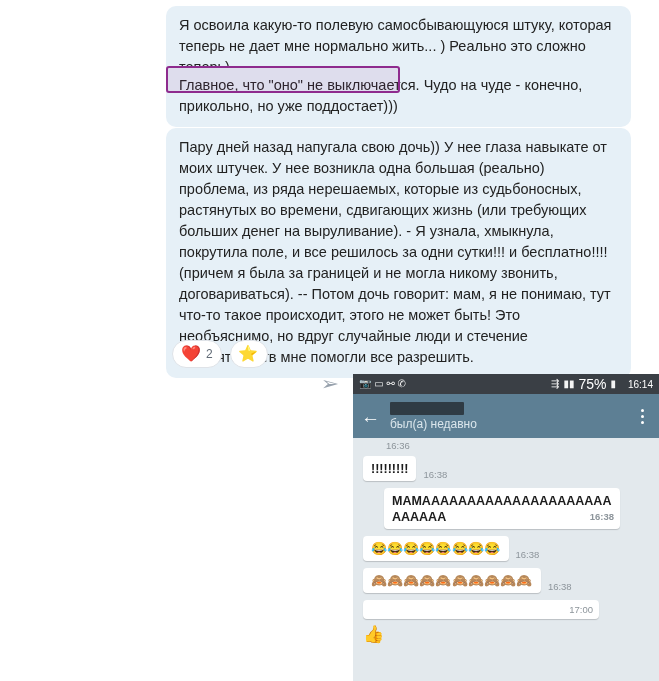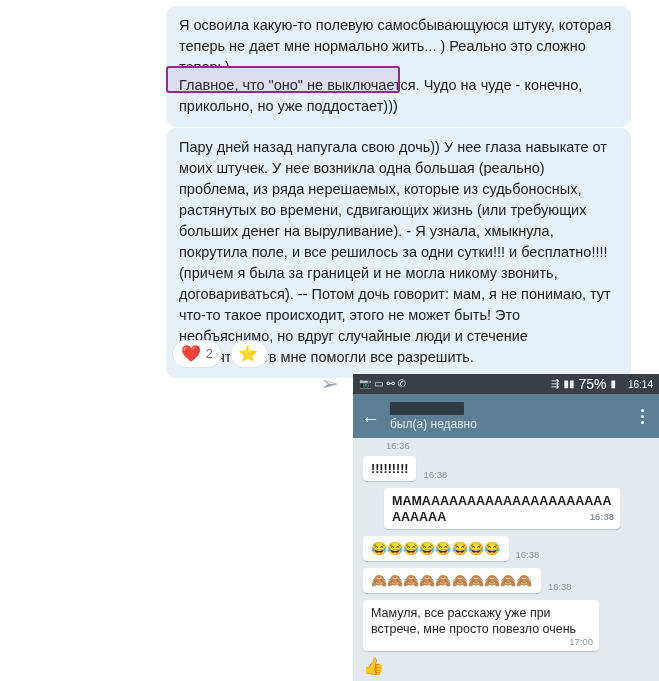--- a/index.html
+++ b/index.html
@@ -319,20 +319,19 @@
 
     <div class="prow">
       <div class="pbubble emoji-line">
         <span>🙈🙈🙈🙈🙈🙈🙈🙈🙈🙈</span>
       </div>
       <span class="ptime">16:38</span>
     </div>
 
     <div class="prow">
       <div class="pbubble" style="width:236px;padding-bottom:14px;">
-        <span>Мамуля, все расскажу уже при встрече, мне просто повезло очень</span>
         <span class="ptime" style="position:absolute;right:6px;bottom:0;margin:0;">17:00</span>
       </div>
     </div>
 
     <div class="thumbup">👍</div>
   </div>
 </div>
 
 </body></html>

